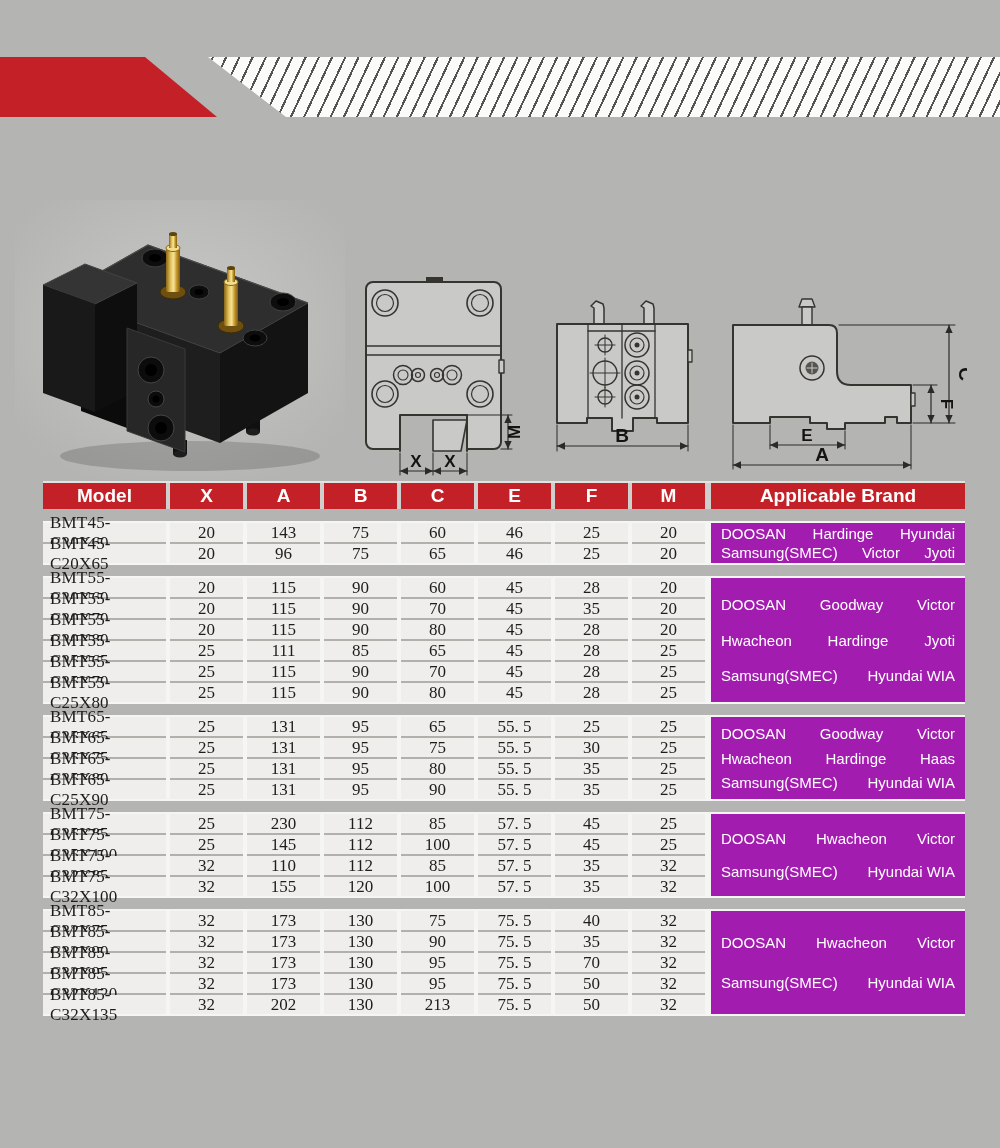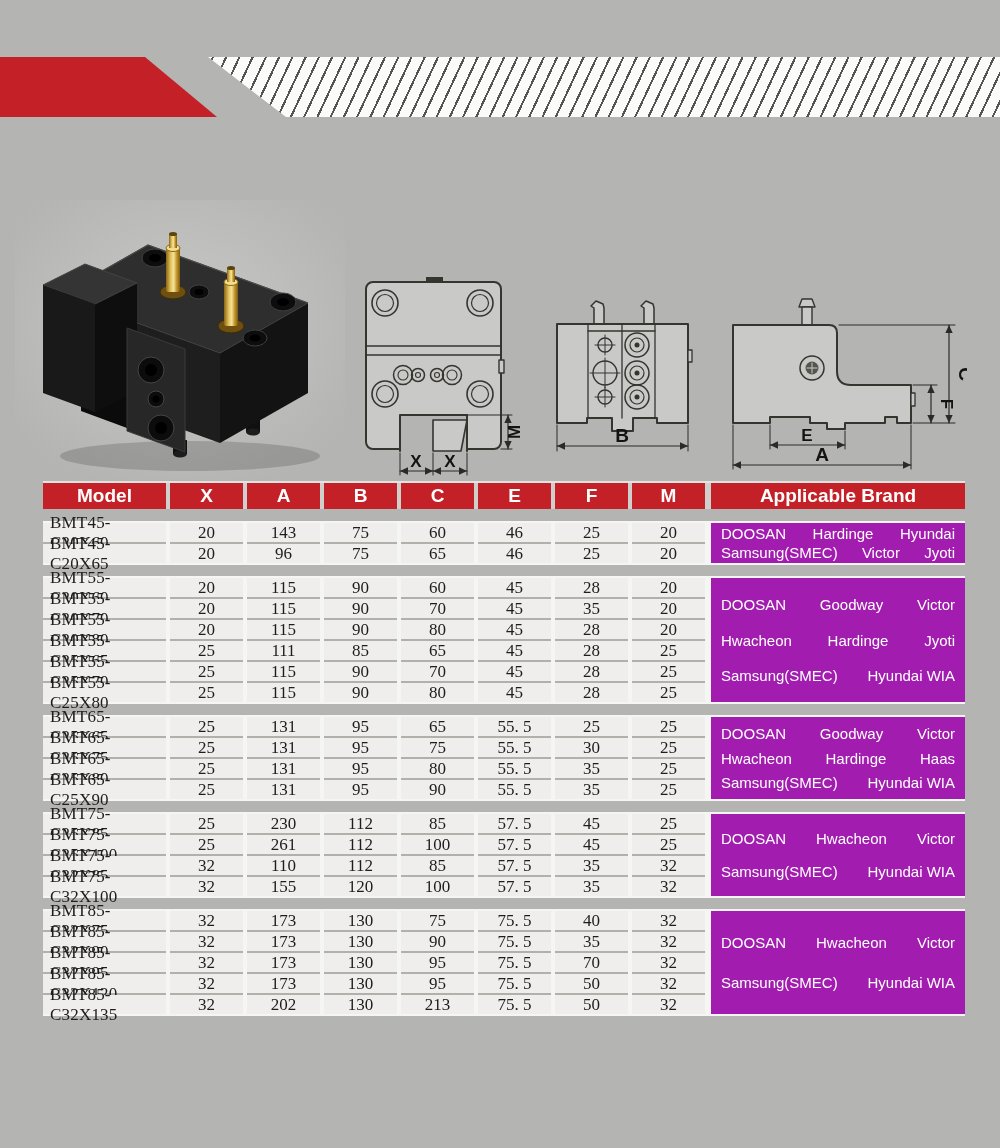--- a/index.html
+++ b/index.html
@@ -464,21 +464,21 @@
               <div class="cell c-num">230</div>
               <div class="cell c-num">112</div>
               <div class="cell c-num">85</div>
               <div class="cell c-num">57. 5</div>
               <div class="cell c-num">45</div>
               <div class="cell c-num">25</div>
             </div>
             <div class="row">
               <div class="cell c-model">BMT75-C25X100</div>
               <div class="cell c-num">25</div>
-              <div class="cell c-num">261</div>
+              <div class="cell c-num">145</div>
               <div class="cell c-num">112</div>
               <div class="cell c-num">100</div>
               <div class="cell c-num">57. 5</div>
               <div class="cell c-num">45</div>
               <div class="cell c-num">25</div>
             </div>
             <div class="row">
               <div class="cell c-model">BMT75-C32X85</div>
               <div class="cell c-num">32</div>
               <div class="cell c-num">110</div>

